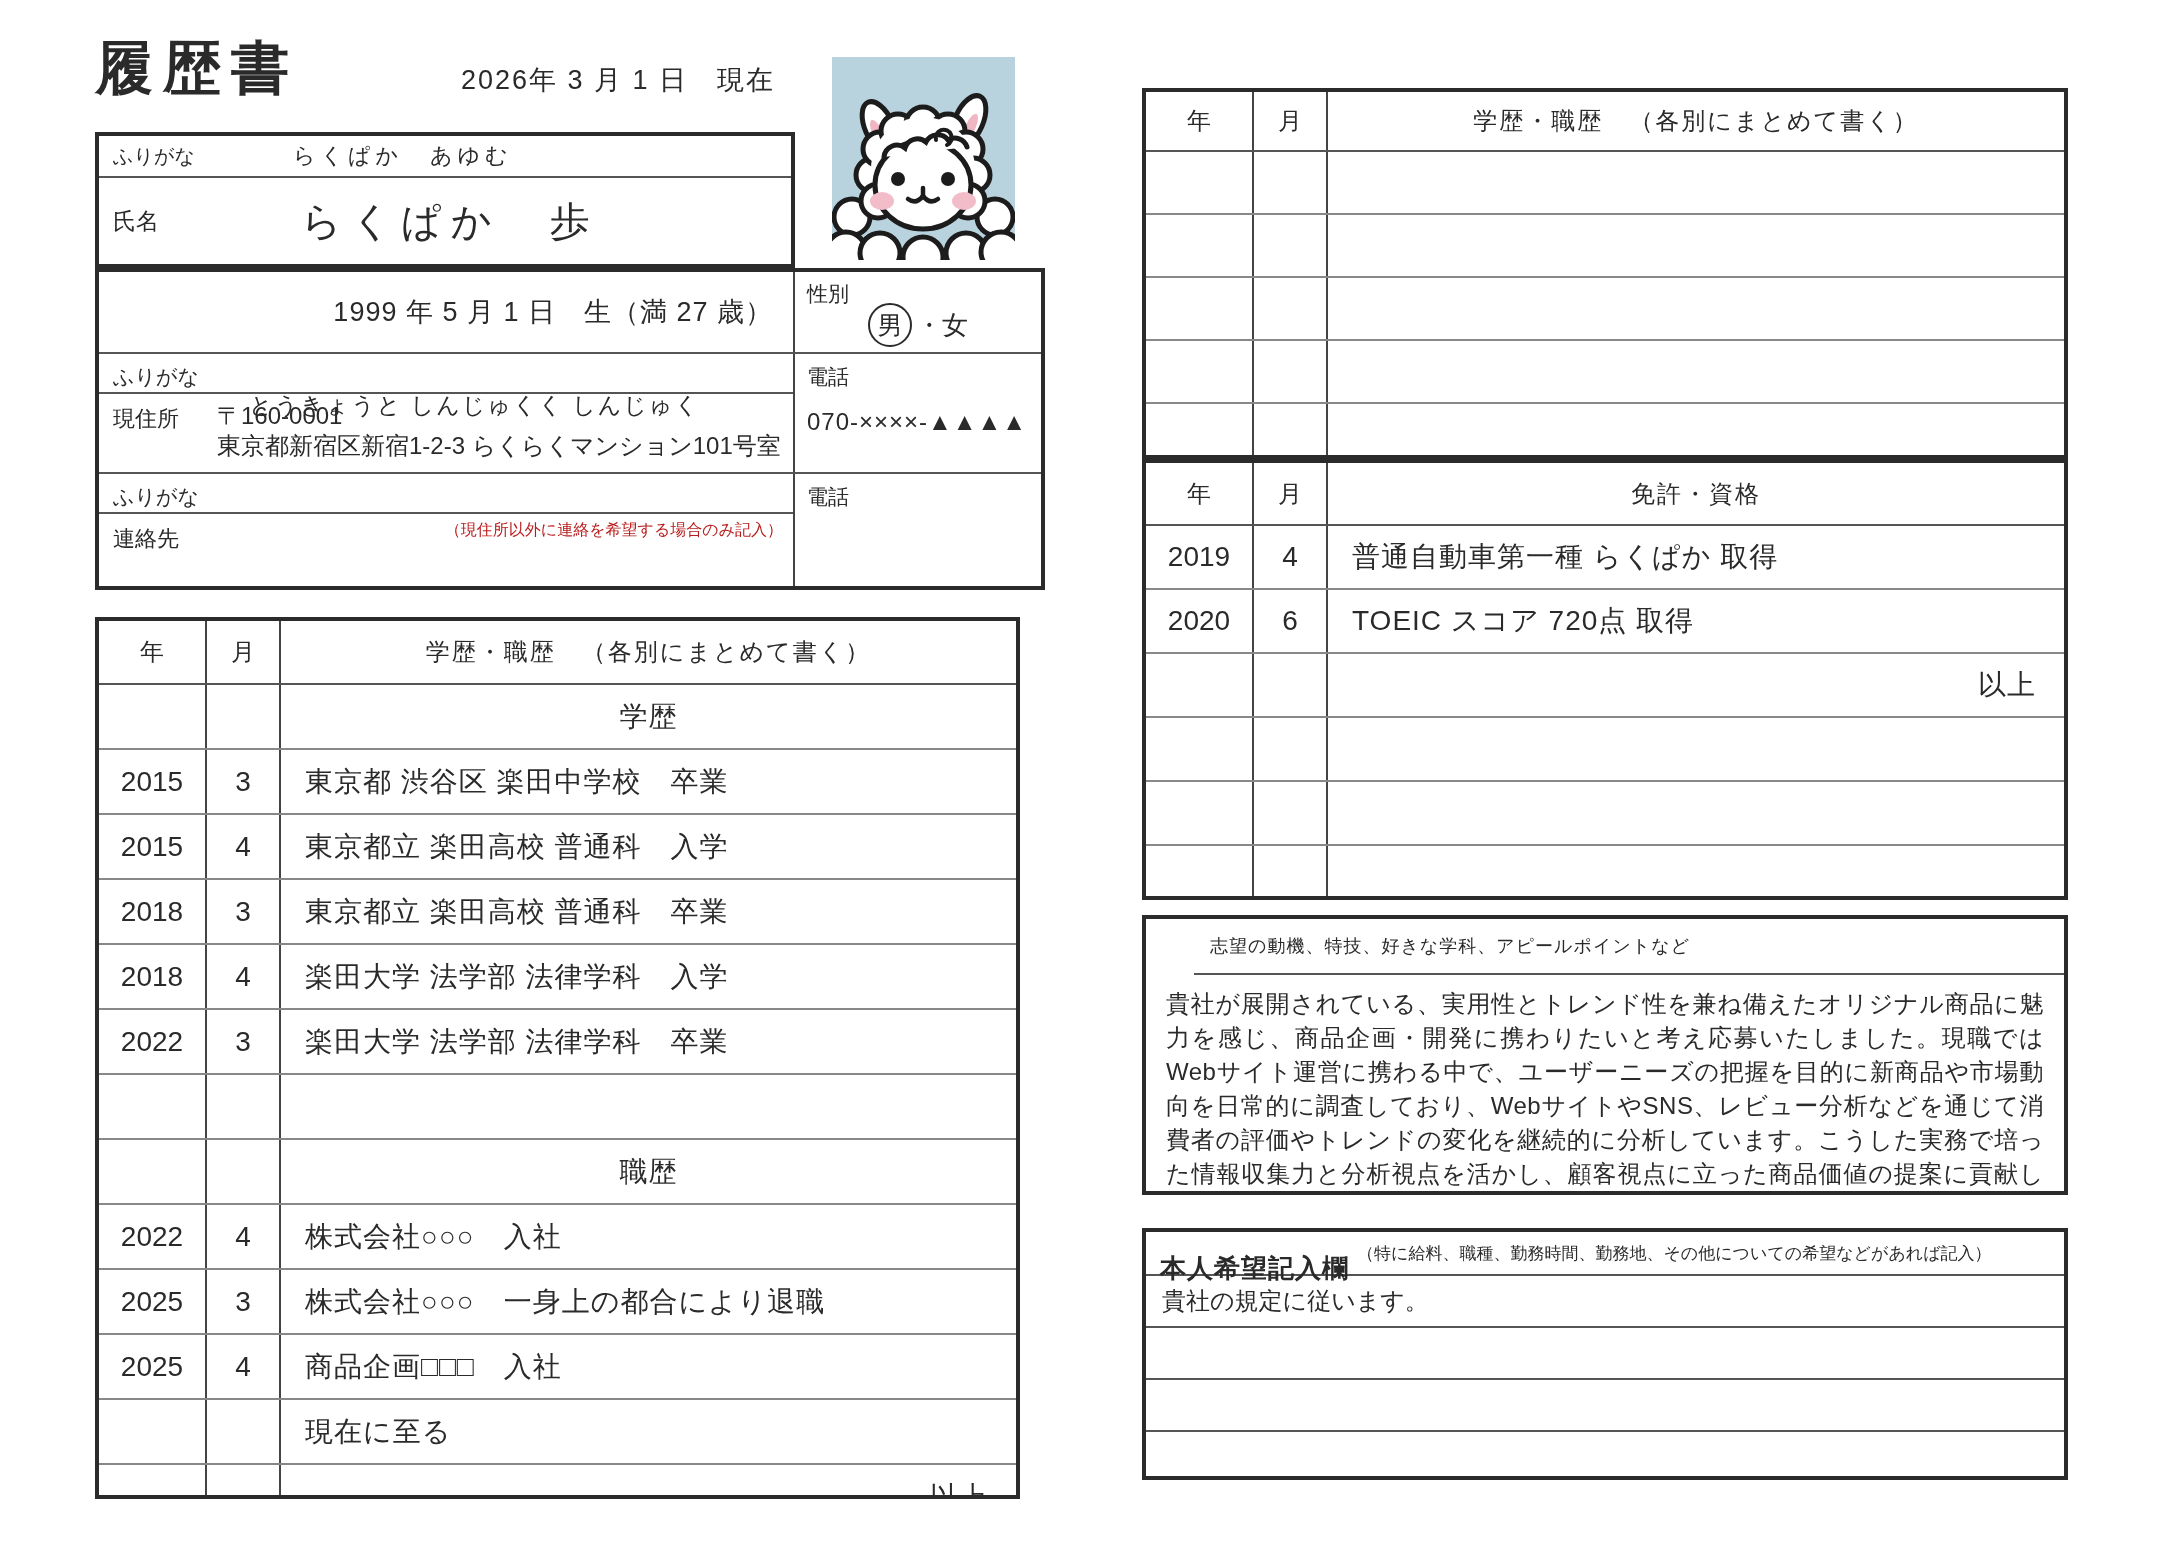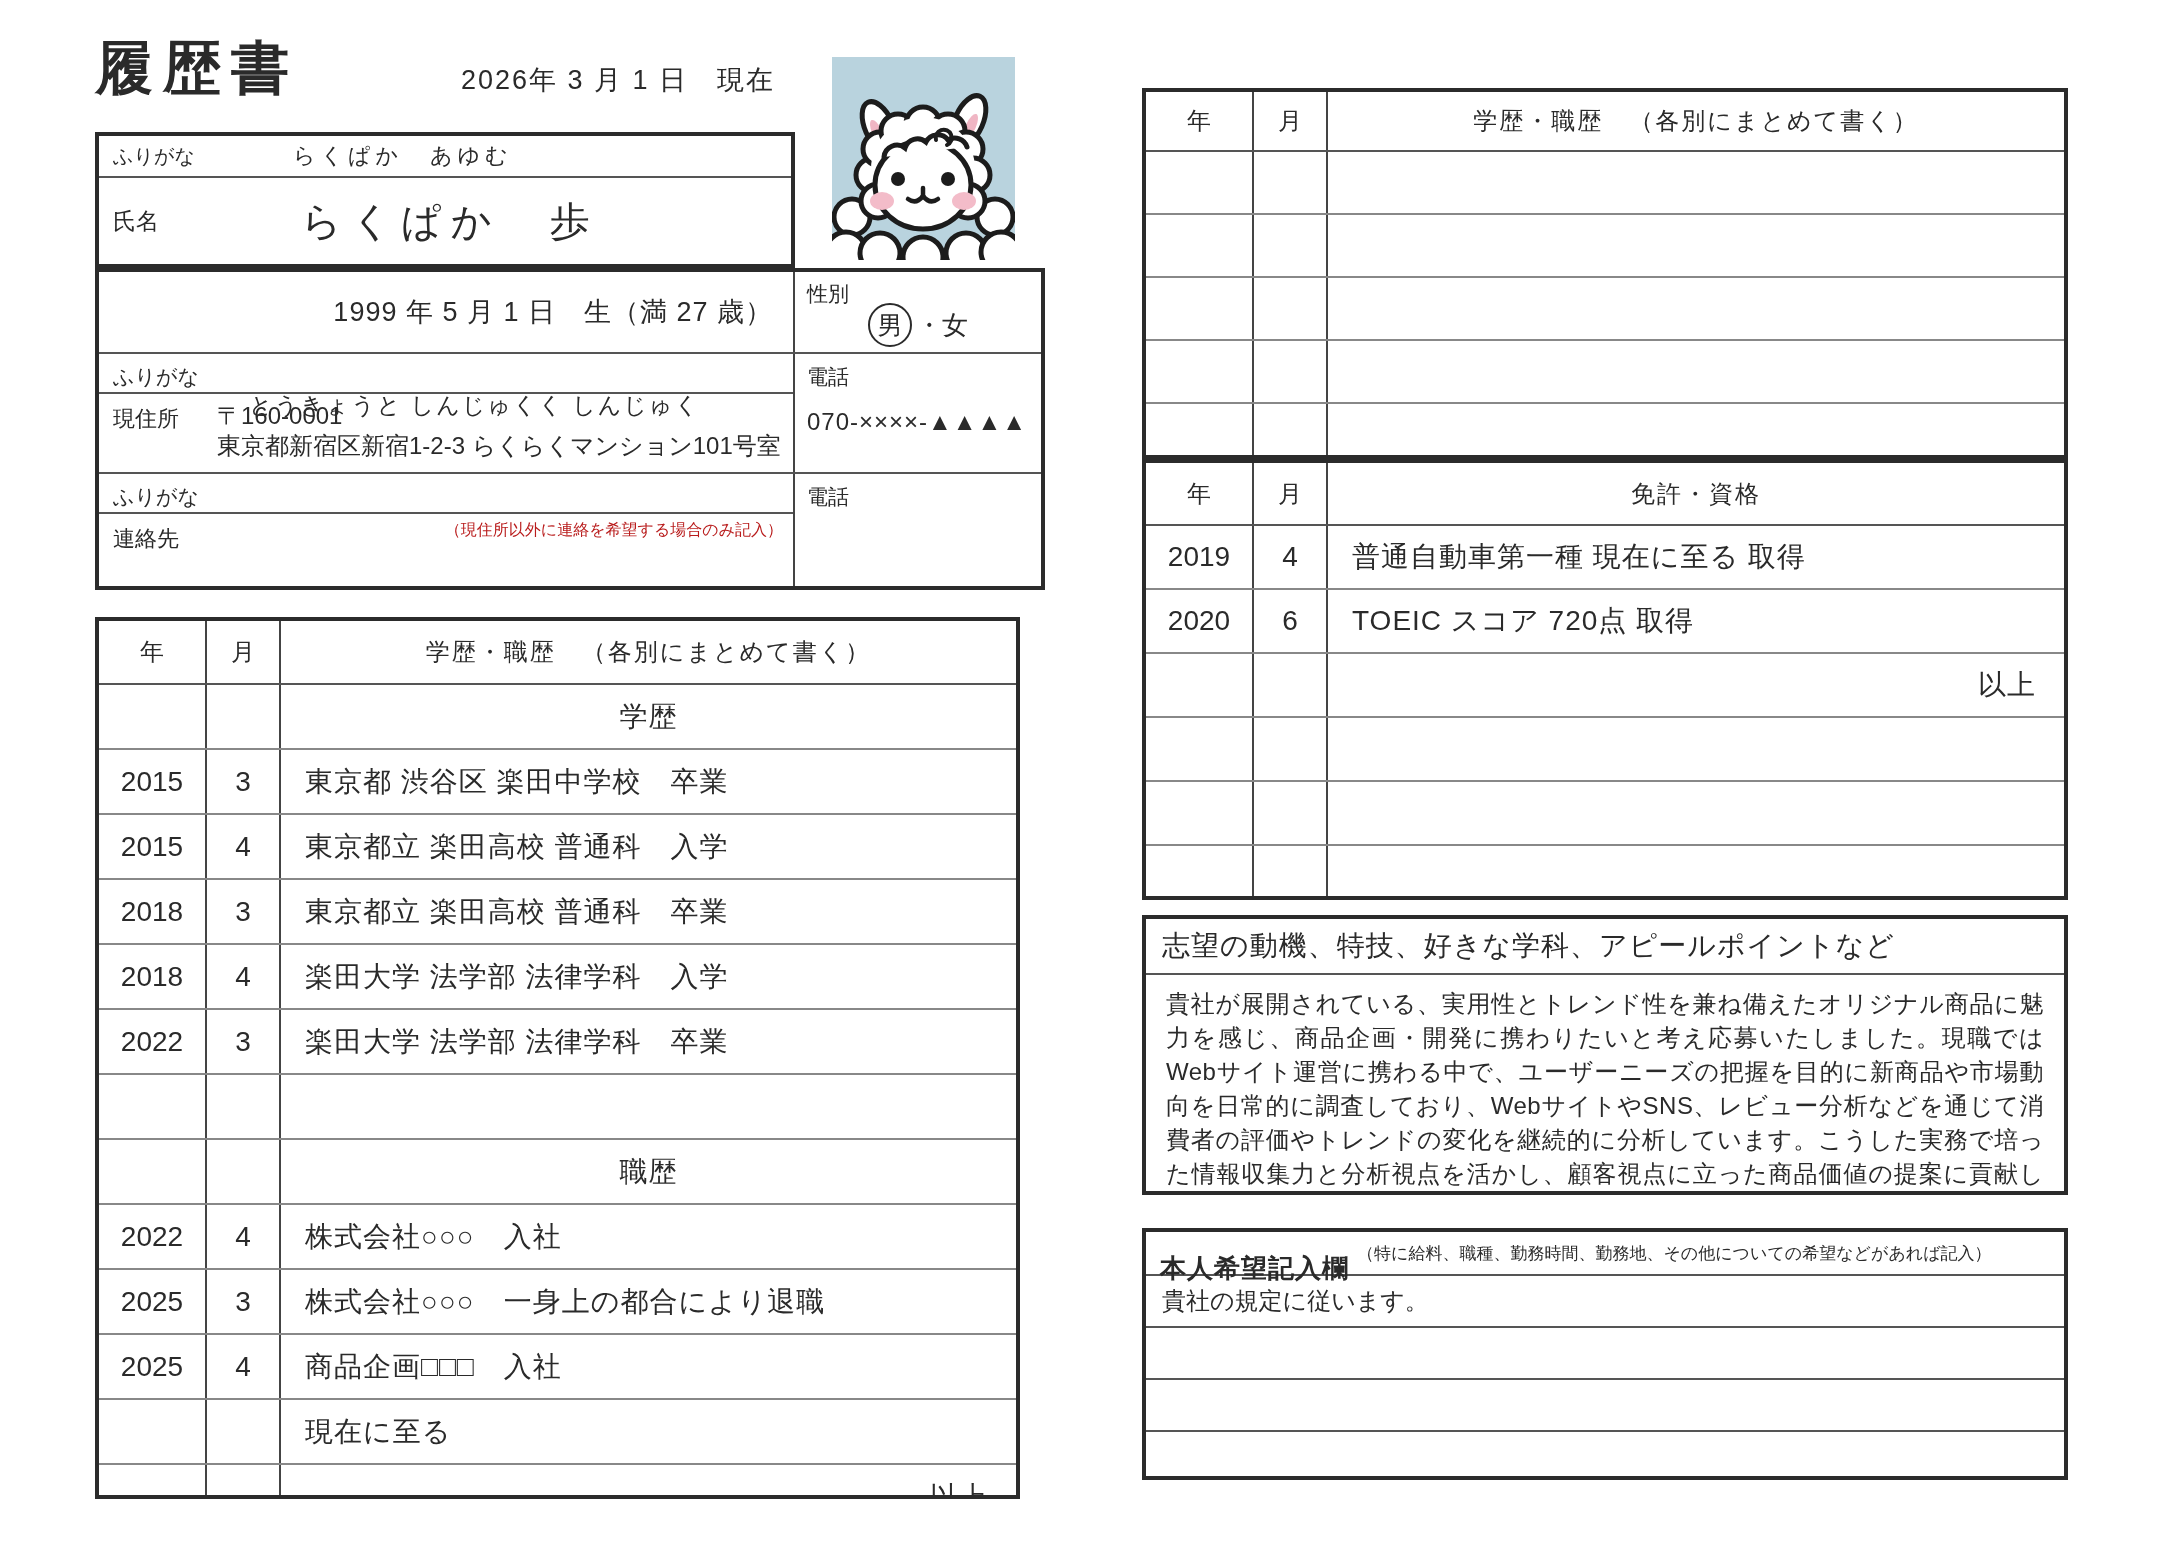--- a/index.html
+++ b/index.html
@@ -56,21 +56,21 @@
   #hist-left .t-row{height:63px;}
   #hist-right{left:1142px;top:88px;width:926px;height:371px;}
   #hist-right .t-head{height:58px;}
   #hist-right .t-row{height:61px;}
   #license{left:1142px;top:459px;width:926px;height:441px;}
   #license .t-head{height:61px;}
   #license .t-row{height:62px;}
 
   
   #motivation{left:1142px;top:915px;width:926px;height:280px;border:4px solid #2b2b2b;background:#fff;overflow:hidden;}
-  .m-head{height:54px;border-bottom:2px solid #555;display:flex;align-items:center;padding-left:16px;font-size:28px;letter-spacing:1px;}
+  .m-head{height:54px;border-bottom:2px solid #555;display:flex;align-items:center;padding-left:16px;font-size:18px;letter-spacing:1px;margin-left:48px;}
   .m-body{padding:12px 20px 10px 20px;font-size:24px;line-height:34px;text-align:justify;letter-spacing:0.5px;}
 
   
   #wishes{left:1142px;top:1228px;width:926px;height:252px;border:4px solid #2b2b2b;background:#fff;overflow:hidden;display:flex;flex-direction:column;}
   .w-head{height:42px;border-bottom:2px solid #555;display:flex;align-items:center;padding-left:14px;flex:none;}
   .w-title{font-size:26px;font-weight:600;letter-spacing:1px;margin-top:30px;}
   .w-note{font-size:17px;padding-left:8px;}
   .w-row{height:50px;border-top:2px solid #555;display:flex;align-items:center;padding-left:16px;font-size:24px;flex:none;}
   .w-head + .w-row{border-top:none;}
 </style>
@@ -285,21 +285,21 @@
 
   <div class="abs t-box" id="license">
     <div class="t-head">
       <div class="c-year">年</div>
       <div class="c-month">月</div>
       <div class="c-detail center">免許・資格</div>
     </div>
   <div class="t-row">
         <div class="c-year">2019</div>
         <div class="c-month">4</div>
-        <div class="c-detail">普通自動車第一種 現在に至る 取得</div>
+        <div class="c-detail">普通自動車第一種 らくぱか 取得</div>
       </div>
       <div class="t-row">
         <div class="c-year">2020</div>
         <div class="c-month">6</div>
         <div class="c-detail">TOEIC スコア 720点 取得</div>
       </div>
       <div class="t-row">
         <div class="c-year"></div>
         <div class="c-month"></div>
         <div class="c-detail right">以上</div>

